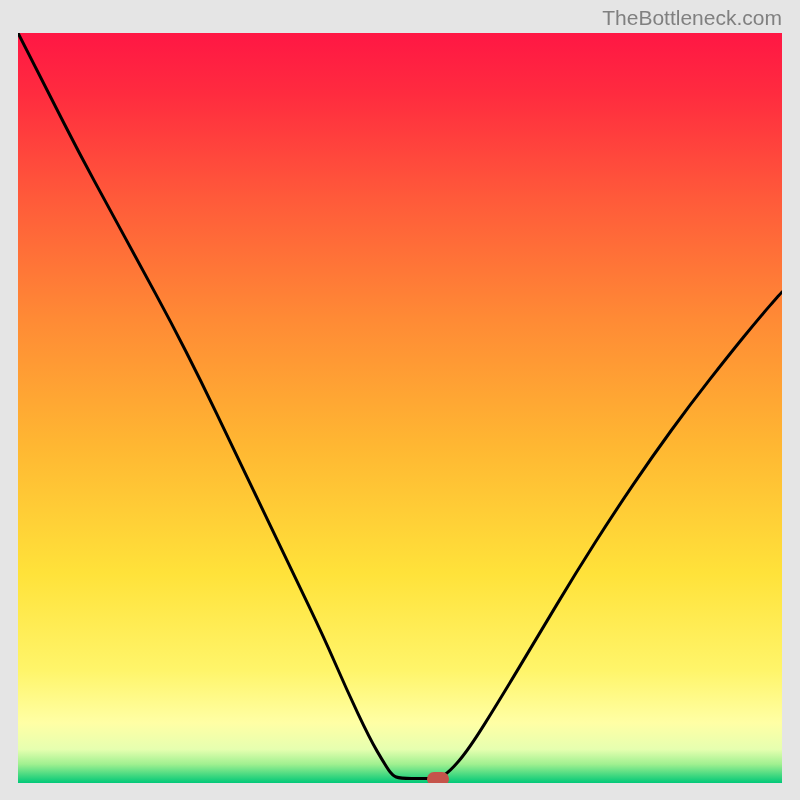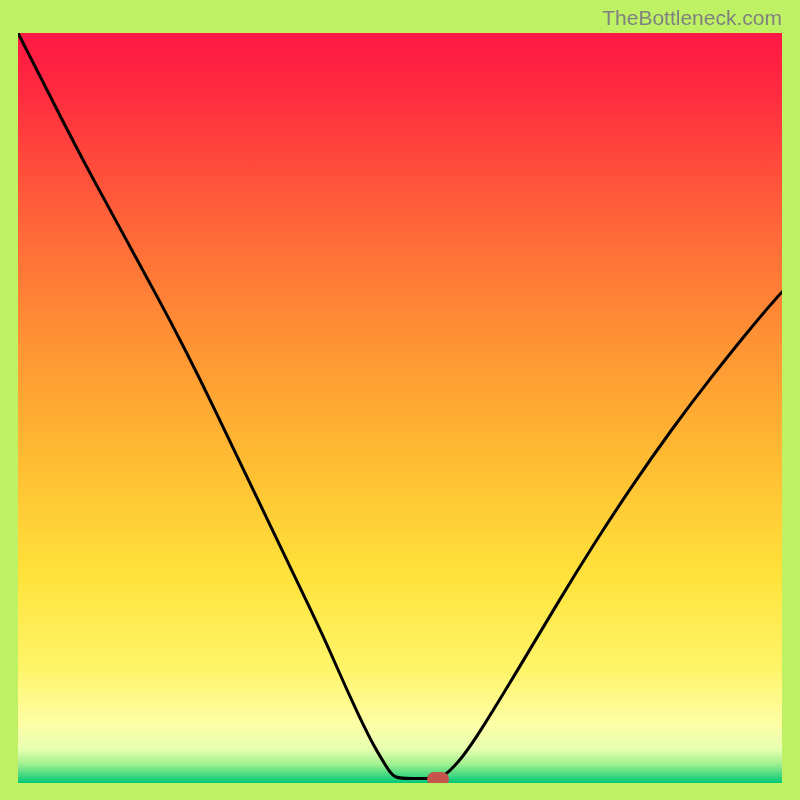--- a/index.html
+++ b/index.html
@@ -8,21 +8,21 @@
     width: 800px;
     height: 800px;
     background: #000;
     overflow: hidden;
     font-family: Arial, sans-serif;
   }
   .container {
     width: 800px;
     height: 800px;
     position: relative;
-    background: #bef264;
+    background: #e5e5e5;
   }
   .watermark {
     position: absolute;
     top: 6px;
     right: 18px;
     color: #808080;
     font-size: 21px;
     font-family: Arial, sans-serif;
     z-index: 10;
   }

